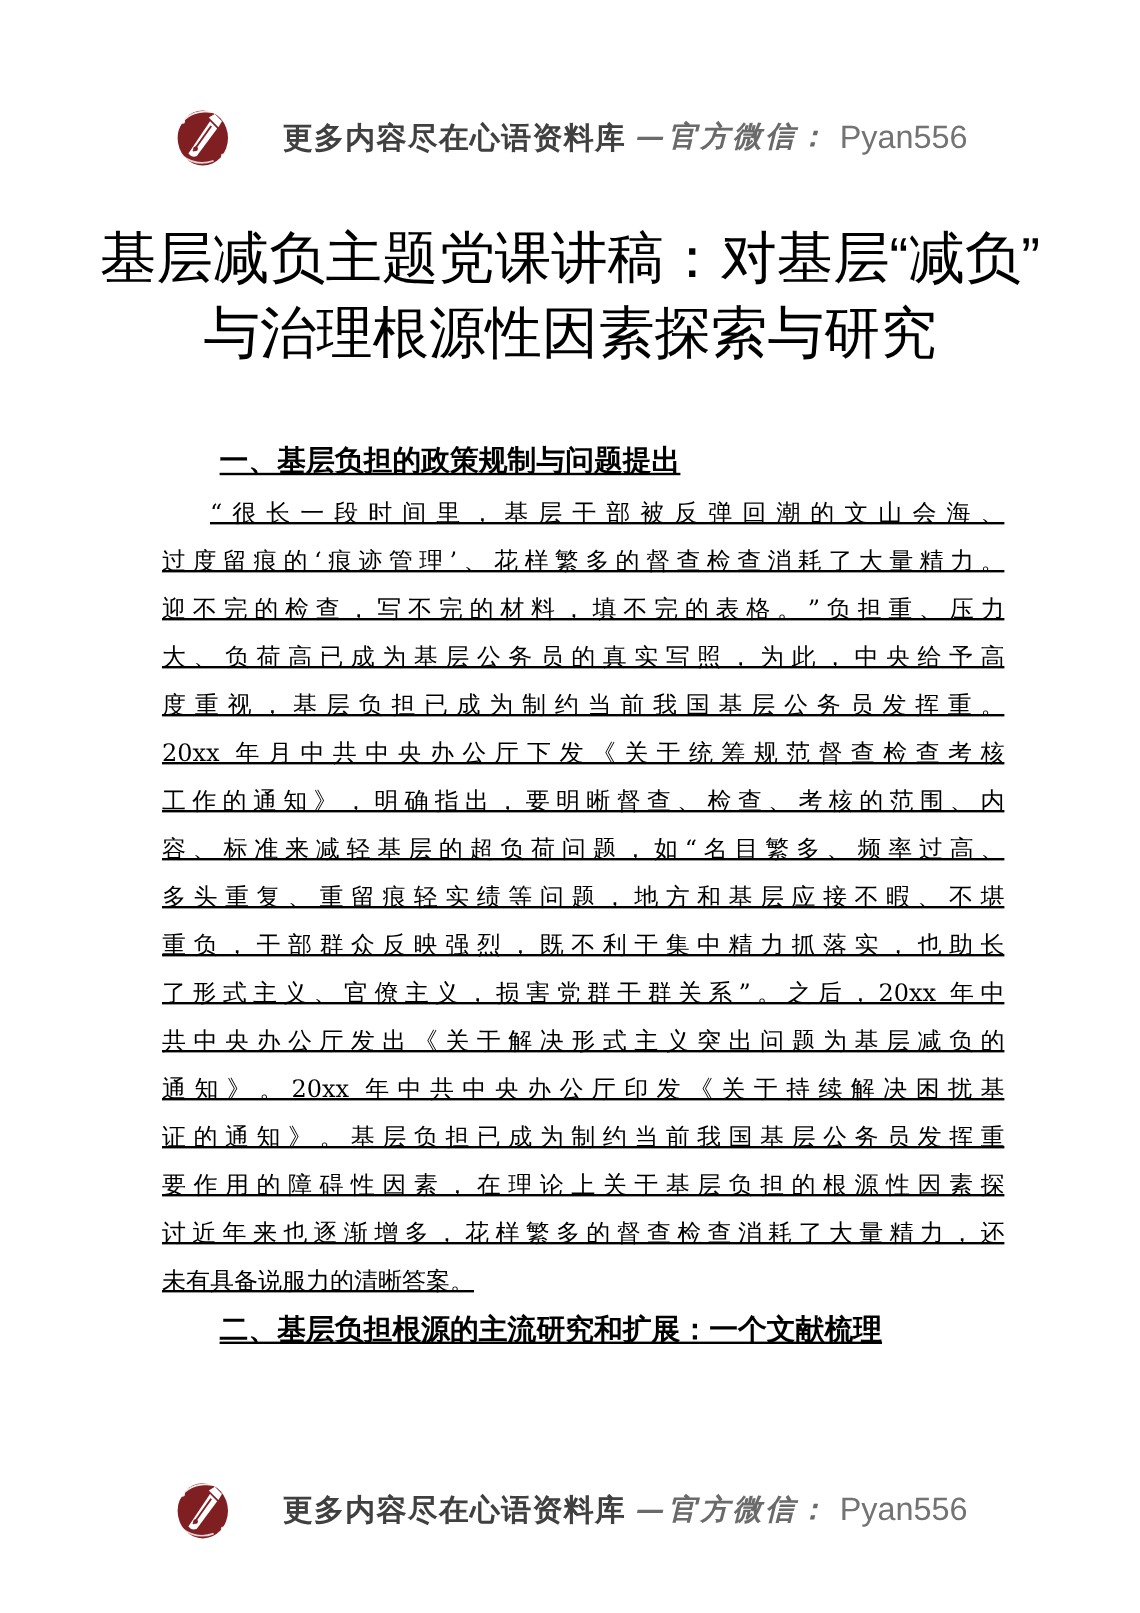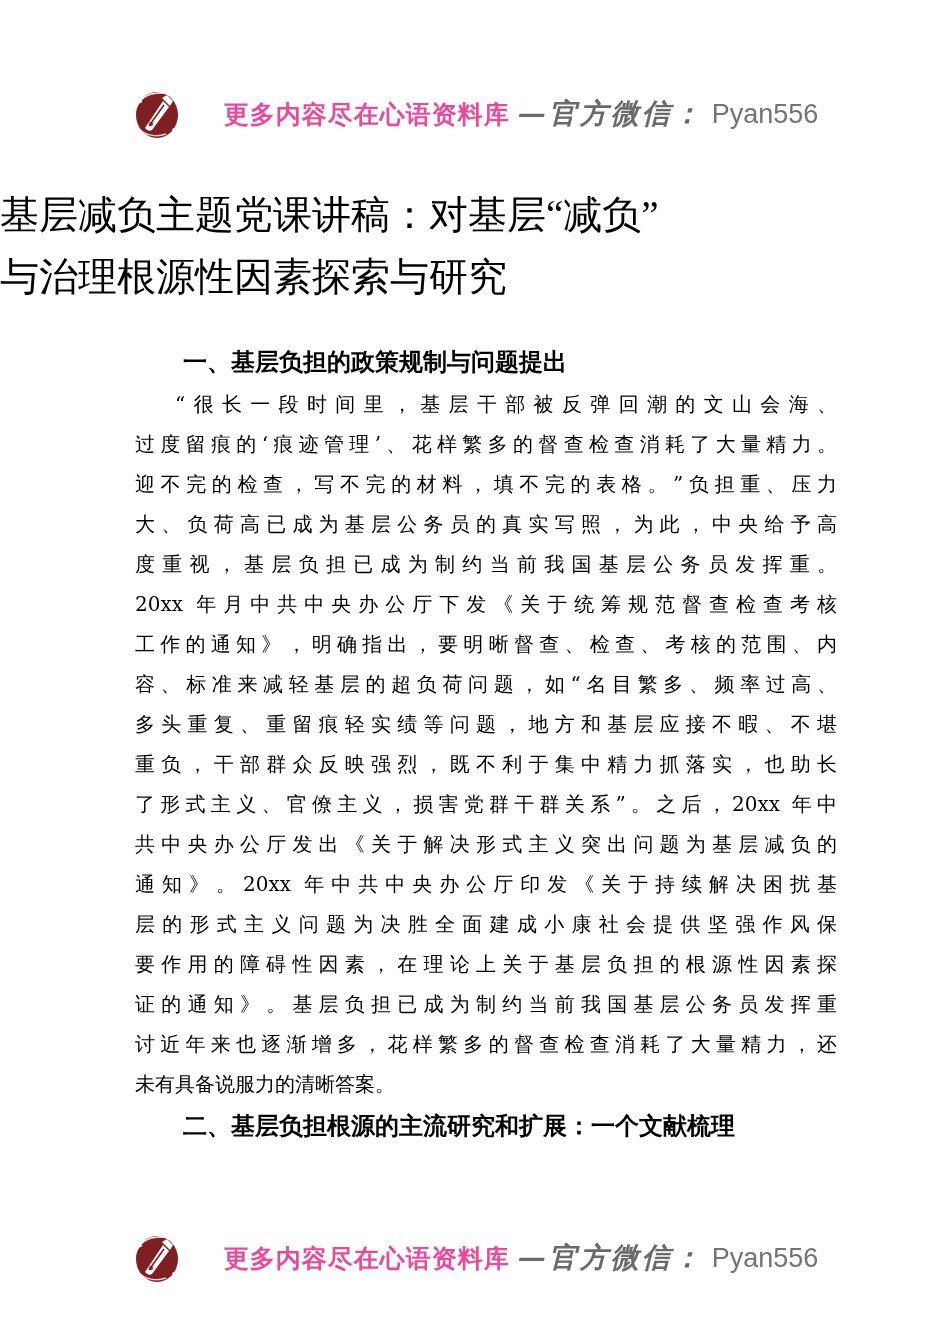--- a/index.html
+++ b/index.html
@@ -25,57 +25,58 @@
     gap: 8px;
     user-select: none;
   }
   .watermark.top    { top: 84px;  }
   .watermark.bottom { top: 1228px; }
   .wm-logo { width: 50px; height: 56px; flex: 0 0 auto; }
   .wm-brand {
     font-family: Liberation Serif, serif;
     font-size: 25px;
     font-weight: bold;
-    color: #ec4899;
+    color: #404040;
     letter-spacing: 1px;
     margin-left: 34px;
   }
   .wm-channel {
     font-family: "DejaVu Serif", serif;
     font-style: italic;
-    font-size: 28px;
+    font-size: 24px;
     font-weight: bold;
     color: #6a6a6a;
     letter-spacing: 3px;
   }
   .wm-id {
     font-family: "Liberation Sans", sans-serif;
     font-size: 27px;
     color: #737373;
   }
 
   
   .doc-title {
     position: absolute;
     top: 184px;
     left: 0;
     width: 100%;
-    text-align: left;
-    font-family: Liberation Serif, serif;
-    font-size: 39px;
+    text-align: center;
+    font-family: Liberation Sans, sans-serif;
+    font-size: 47px;
     line-height: 62px;
     color: #000;
   }
 
   
   .content {
     position: absolute;
-    top: 340px;
+    top: 363px;
     left: 135px;
     width: 702px;
+    text-decoration: underline;
   }
   .sec-heading {
     font-family: "Liberation Sans", sans-serif;
     font-weight: bold;
     font-size: 24px;
     line-height: 44px;
     text-indent: 2em;
     color: #000;
     margin: 0;
   }
@@ -128,23 +129,22 @@
         <div class="body-line">大、负荷高已成为基层公务员的真实写照，为此，中央给予高</div>
         <div class="body-line">度重视，基层负担已成为制约当前我国基层公务员发挥重。</div>
         <div class="body-line">20xx 年月中共中央办公厅下发《关于统筹规范督查检查考核</div>
         <div class="body-line">工作的通知》，明确指出，要明晰督查、检查、考核的范围、内</div>
         <div class="body-line">容、标准来减轻基层的超负荷问题，如“名目繁多、频率过高、</div>
         <div class="body-line">多头重复、重留痕轻实绩等问题，地方和基层应接不暇、不堪</div>
         <div class="body-line">重负，干部群众反映强烈，既不利于集中精力抓落实，也助长</div>
         <div class="body-line">了形式主义、官僚主义，损害党群干群关系”。之后，20xx 年中</div>
         <div class="body-line">共中央办公厅发出《关于解决形式主义突出问题为基层减负的</div>
         <div class="body-line">通知》。20xx 年中共中央办公厅印发《关于持续解决困扰基</div>
-        <div class="body-line">层的形式主义问题为决胜全面建成小康社会提供坚强作风保</div>
+        <div class="body-line">证的通知》。基层负担已成为制约当前我国基层公务员发挥重</div>
         <div class="body-line">要作用的障碍性因素，在理论上关于基层负担的根源性因素探</div>
-        <div class="body-line">证的通知》。基层负担已成为制约当前我国基层公务员发挥重</div>
         <div class="body-line">讨近年来也逐渐增多，花样繁多的督查检查消耗了大量精力，还</div>
         <div class="body-line">未有具备说服力的清晰答案。</div>
       </div>
     <h2 class="sec-heading">二、基层负担根源的主流研究和扩展：一个文献梳理</h2>
   </div>
 
   <div class="watermark bottom">
     <svg class="wm-logo" viewBox="0 0 50 56" aria-hidden="true">
       <ellipse cx="25" cy="29" rx="21" ry="23" fill="#801f22"></ellipse>
       <path d="M4 22 Q10 8 26 7 Q40 6 45 16" fill="none" stroke="#fff" stroke-width="1.6" opacity="0.9"></path>

